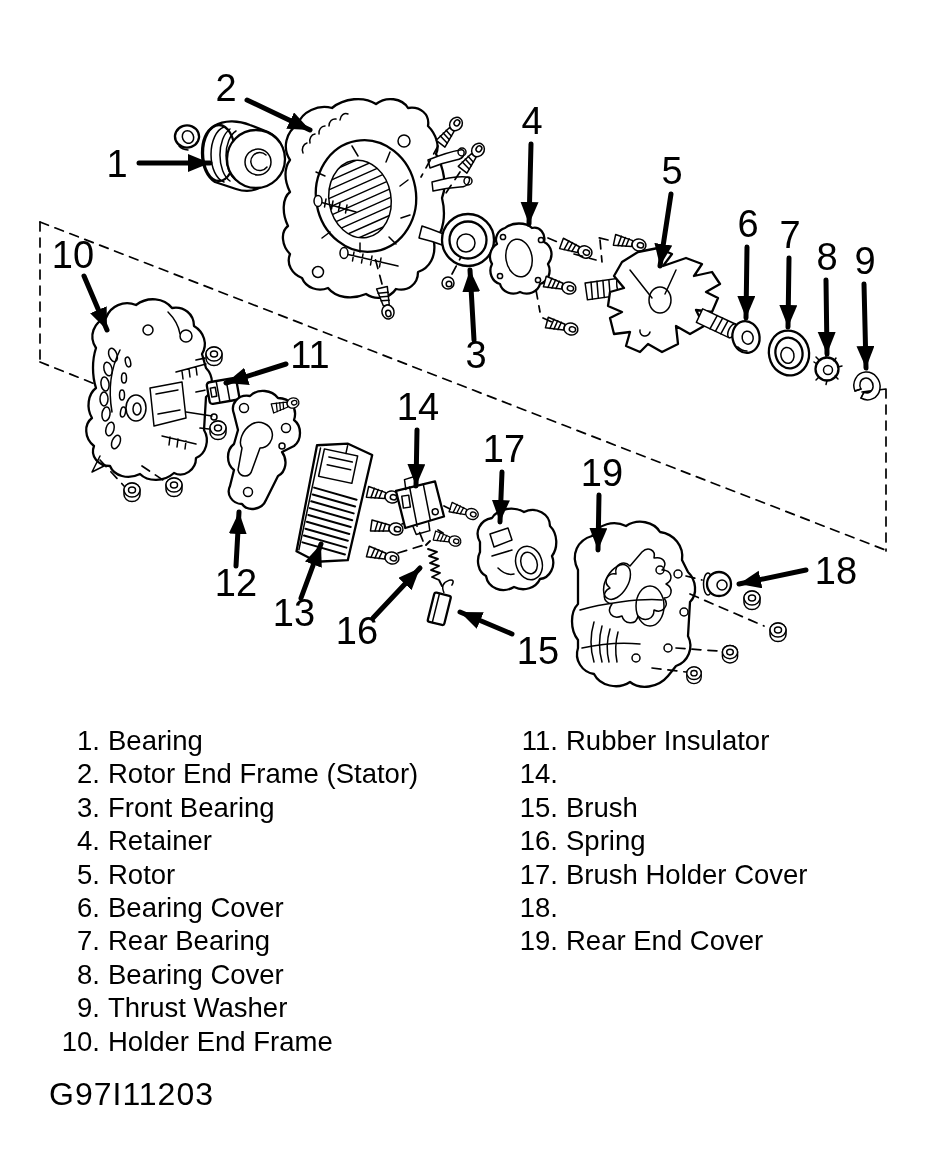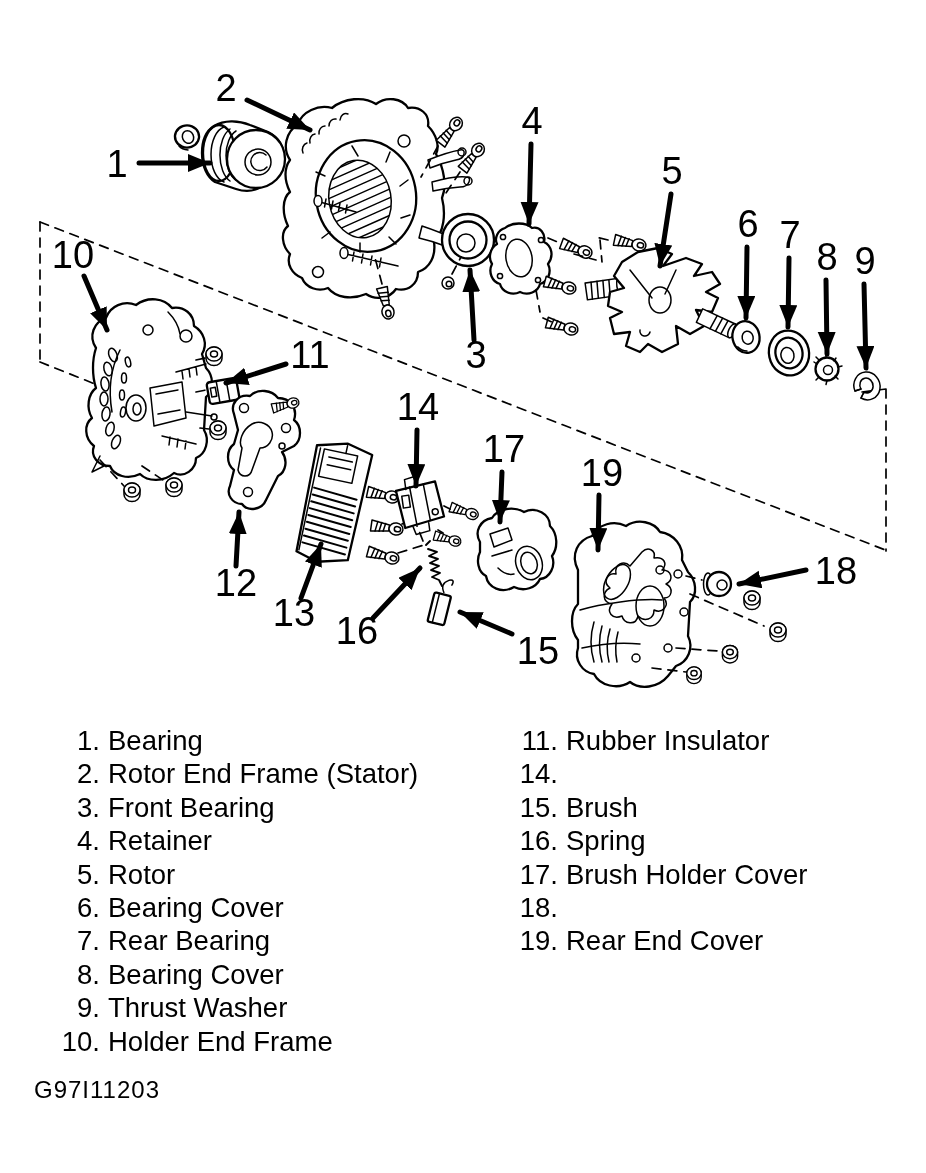--- a/index.html
+++ b/index.html
@@ -13,21 +13,21 @@
   .tw {stroke:#000;stroke-width:1.5;fill:#fff;}
   .d  {stroke:#000;stroke-width:1.7;fill:none;stroke-dasharray:9 7;}
   .a  {stroke:#000;stroke-width:5;fill:none;}
   .num{font:400 38px "Liberation Sans", sans-serif;fill:#000;}
   .legend{position:absolute;top:724px;font-size:27.5px;line-height:33.4px;}
   .legend-left{left:50px;}
   .legend-right{left:508px;}
   .lrow{display:flex;}
   .lnum{display:inline-block;width:50px;text-align:right;flex:0 0 auto;}
   .llbl{padding-left:8px;white-space:nowrap;}
-  .figcode{position:absolute;left:34px;top:1076px;font-size:24px;letter-spacing:1px;}
+  .figcode{position:absolute;left:49px;top:1076px;font-size:32px;letter-spacing:1px;}
 </style>
 </head>
 <body>
 
 <div class="page">
 
 <svg width="926" height="712" viewBox="0 0 926 712">
   <defs>
     <marker id="ah" markerUnits="userSpaceOnUse" markerWidth="24" markerHeight="20" refX="22" refY="9" orient="auto">
       <polygon points="0,0 22,9 0,18" fill="#000"></polygon>

